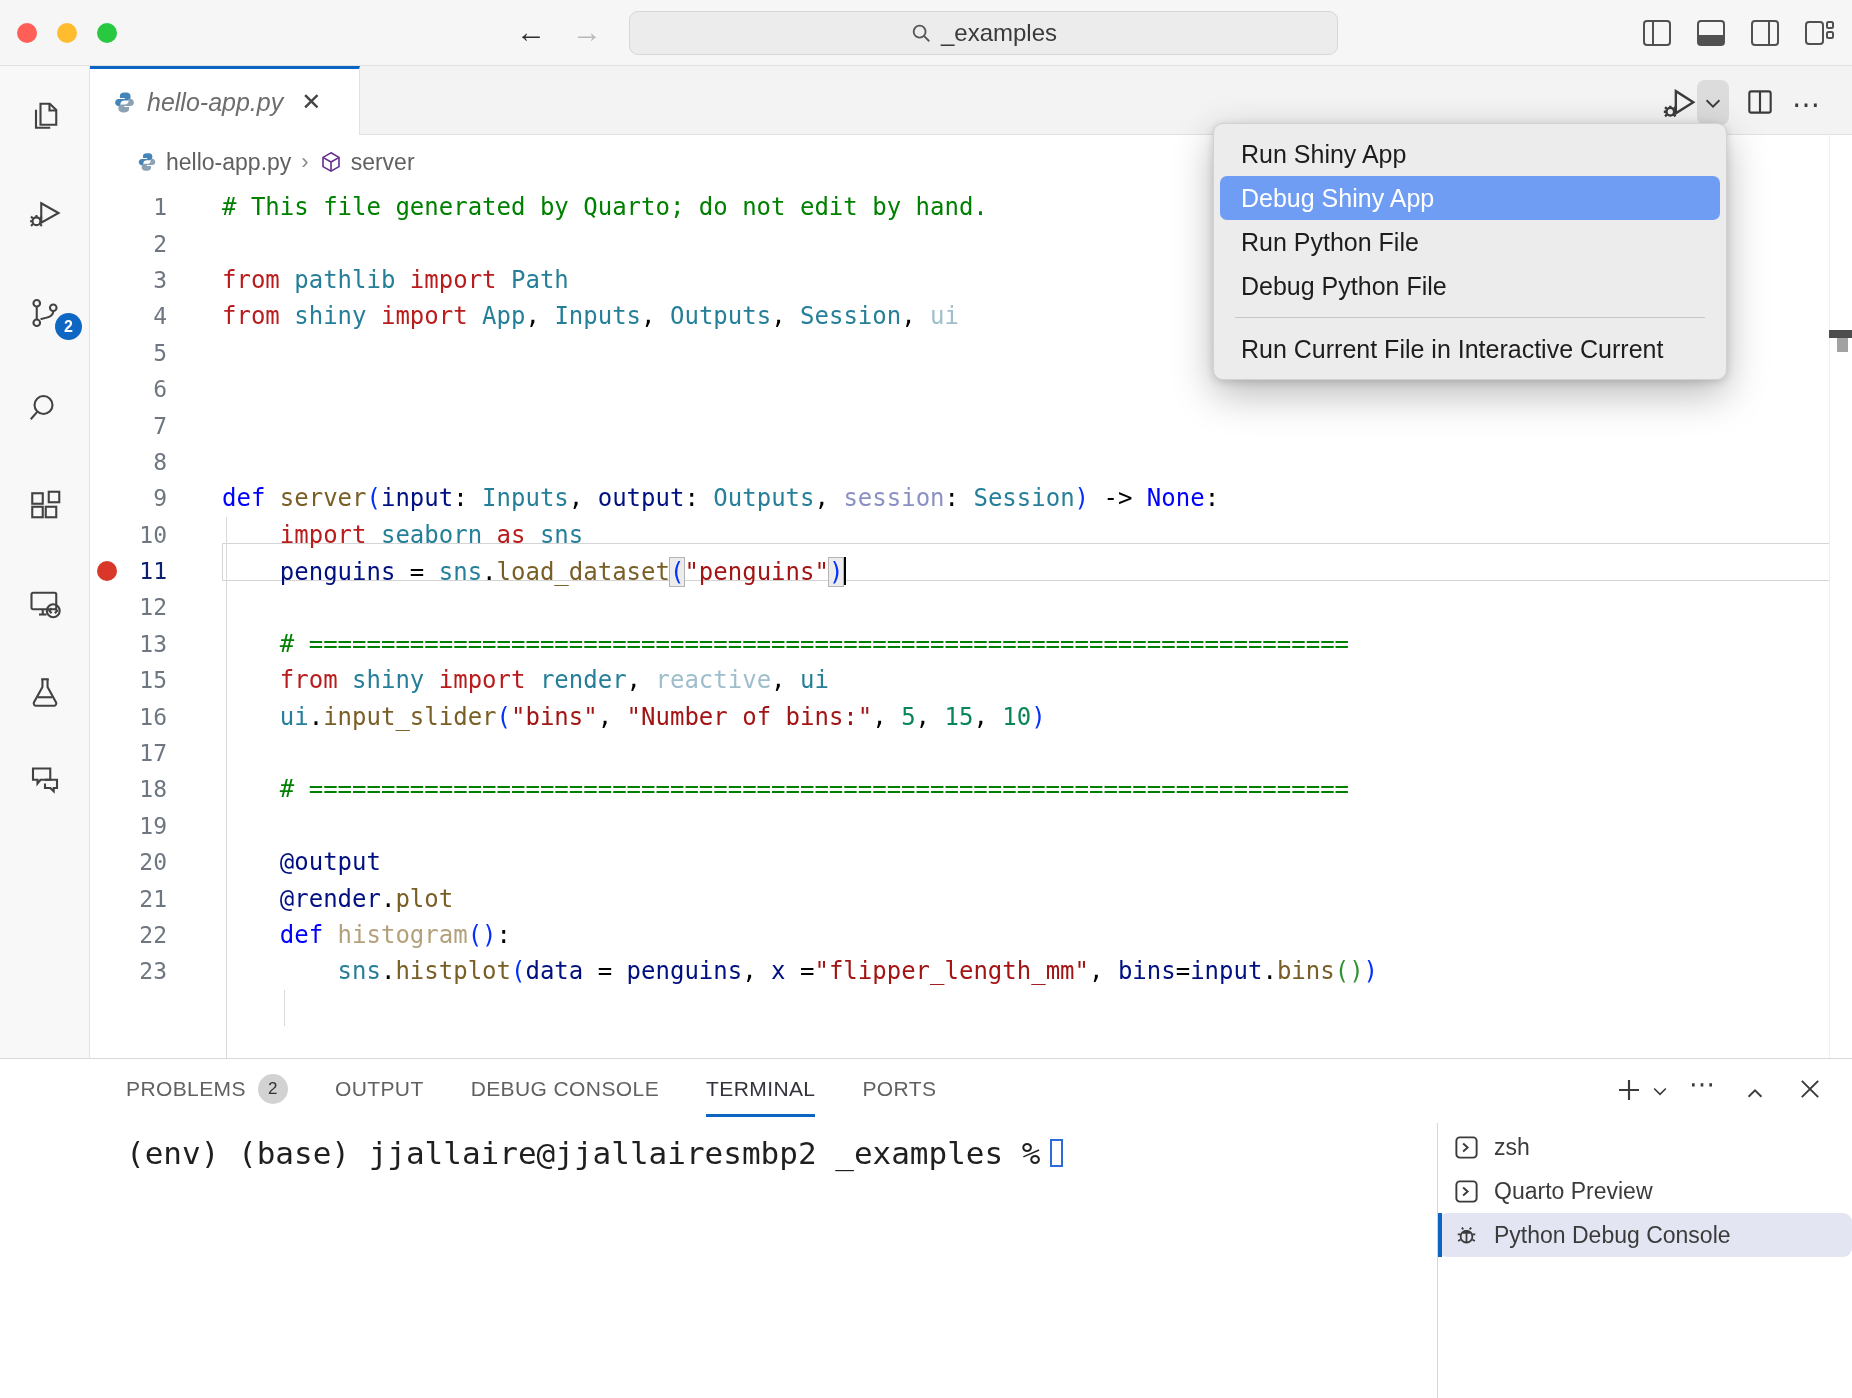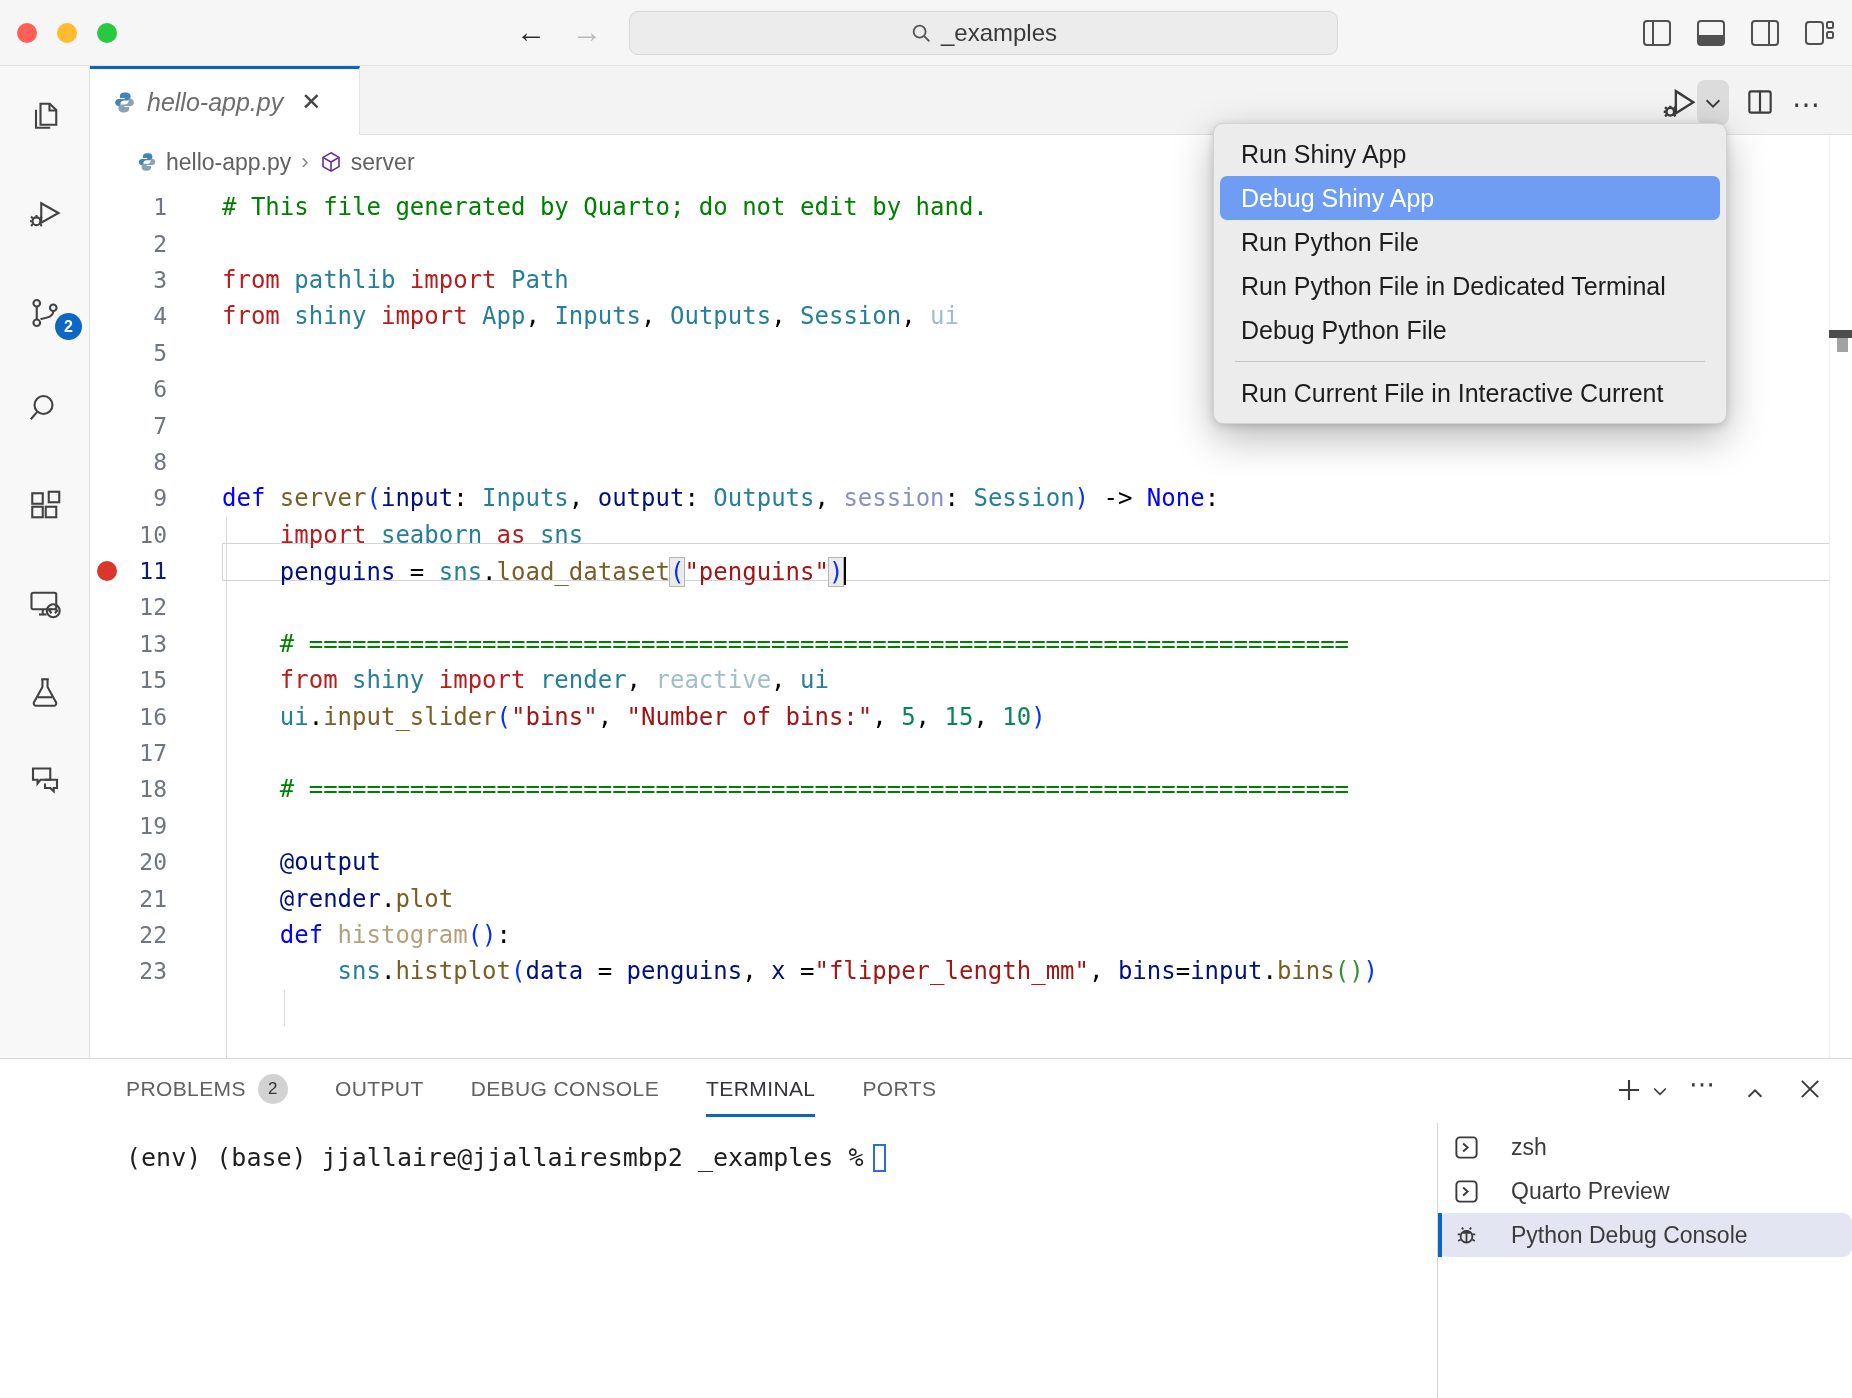--- a/index.html
+++ b/index.html
@@ -86,26 +86,26 @@
   #paneltabs { position:absolute; left:126px; top:0px; height:60px; display:flex;
                align-items:center; gap:47px; }
   .ptab { font-size:21px; color:#616161; letter-spacing:.4px; display:flex;
           align-items:center; gap:12px; height:60px; position:relative; }
   .ptab.active { color:#33333d; }
   .ptab.active::after { content:""; position:absolute; left:0; right:0; bottom:2px;
                         height:3px; background:#0a66c2; }
   .pbadge { width:30px; height:30px; border-radius:50%; background:#d2d2d2; color:#333;
             font-size:17px; display:flex; align-items:center; justify-content:center; }
   .pact { position:absolute; top:16px; width:30px; height:30px; }
-  #termline { position:absolute; left:126px; top:84px; font-family:"DejaVu Sans Mono", monospace;
-              font-size:25px; color:#1f1f1f; white-space:pre; display:flex; align-items:center; }
+  #termline { position:absolute; left:126px; top:76px; font-family:"DejaVu Sans Mono", monospace;
+              font-size:31px; color:#1f1f1f; white-space:pre; display:flex; align-items:center; }
   #termcursor { display:inline-block; width:13px; height:28px; border:2px solid #2e6bd6; margin-left:9px; }
   #termdivider { position:absolute; left:1437px; top:64px; width:1px; height:276px; background:#d6d6d6; }
   #termlist { position:absolute; left:1438px; top:66px; width:414px; }
-  .trow { height:44px; display:flex; align-items:center; gap:31px; padding-left:15px;
+  .trow { height:44px; display:flex; align-items:center; gap:14px; padding-left:15px;
           font-size:23px; color:#3b3b3b; position:relative; }
   .trow.sel { background:#e3e6f2;border-radius:9px; }
   .trow.sel::before { content:""; position:absolute; left:0; top:0; bottom:0; width:4px; background:#0a66c2; }
   .ticon { width:27px; height:27px; flex:0 0 27px; }
 
   svg { display:block; }
 </style>
 </head>
 <body>
 
@@ -306,21 +306,20 @@
     <div class="cl"><span class="ln">23</span><span class="ct"><span class="pl">        </span><span class="ty">sns</span><span class="pl">.</span><span class="fn">histplot</span><span class="p1">(</span><span class="va">data</span><span class="pl"> = </span><span class="va">penguins</span><span class="pl">, </span><span class="va">x</span><span class="pl"> =</span><span class="st">"flipper_length_mm"</span><span class="pl">, </span><span class="va">bins</span><span class="pl">=</span><span class="va">input</span><span class="pl">.</span><span class="fn">bins</span><span class="p2">(</span><span class="p2">)</span><span class="p1">)</span></span></div>
   </div>
 <div class="abs" id="editor-right-border"></div>
 <div class="abs" id="ruler-mark1"></div>
 <div class="abs" id="ruler-mark2"></div>
 
 <div class="abs" id="menu">
     <div class="mi">Run Shiny App</div>
     <div class="mi hl">Debug Shiny App</div>
     <div class="mi">Run Python File</div>
-    <div class="mi">Run Python File in Dedicated Terminal</div>
     <div class="mi">Debug Python File</div>
     <div class="msep"></div>
     <div class="mi">Run Current File in Interactive Current</div>
   </div>
 
 <div class="abs" id="panel">
   <div id="paneltabs">
       <div class="ptab">
         <span>PROBLEMS</span>
         <span class="pbadge">2</span>

